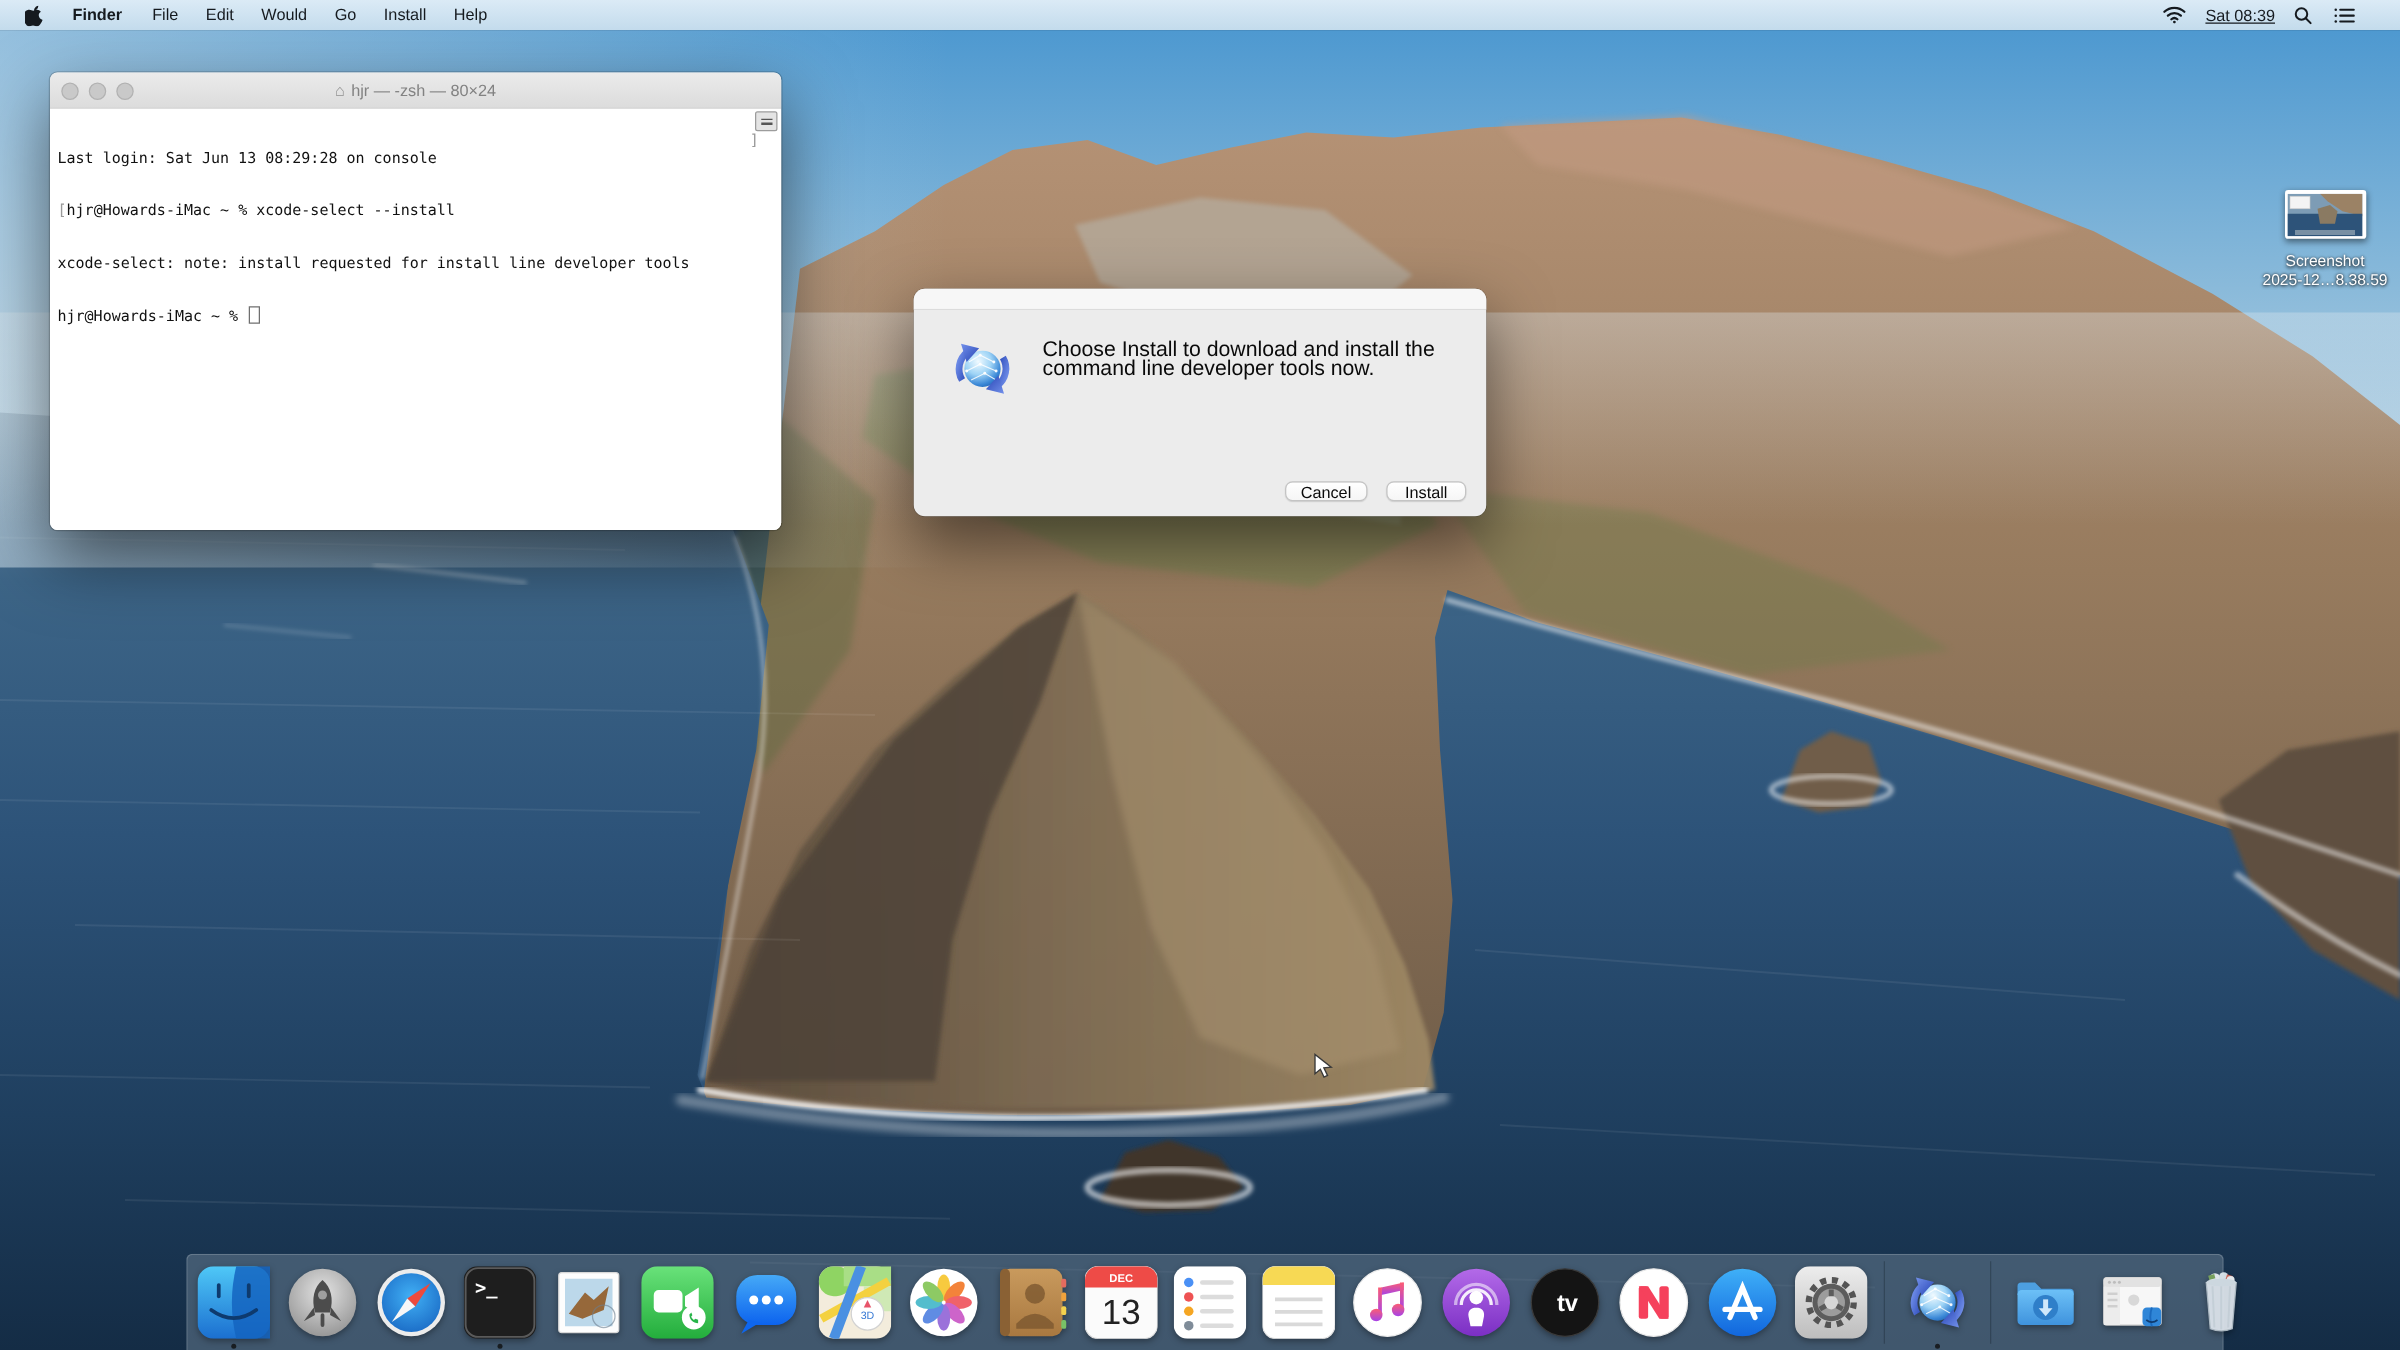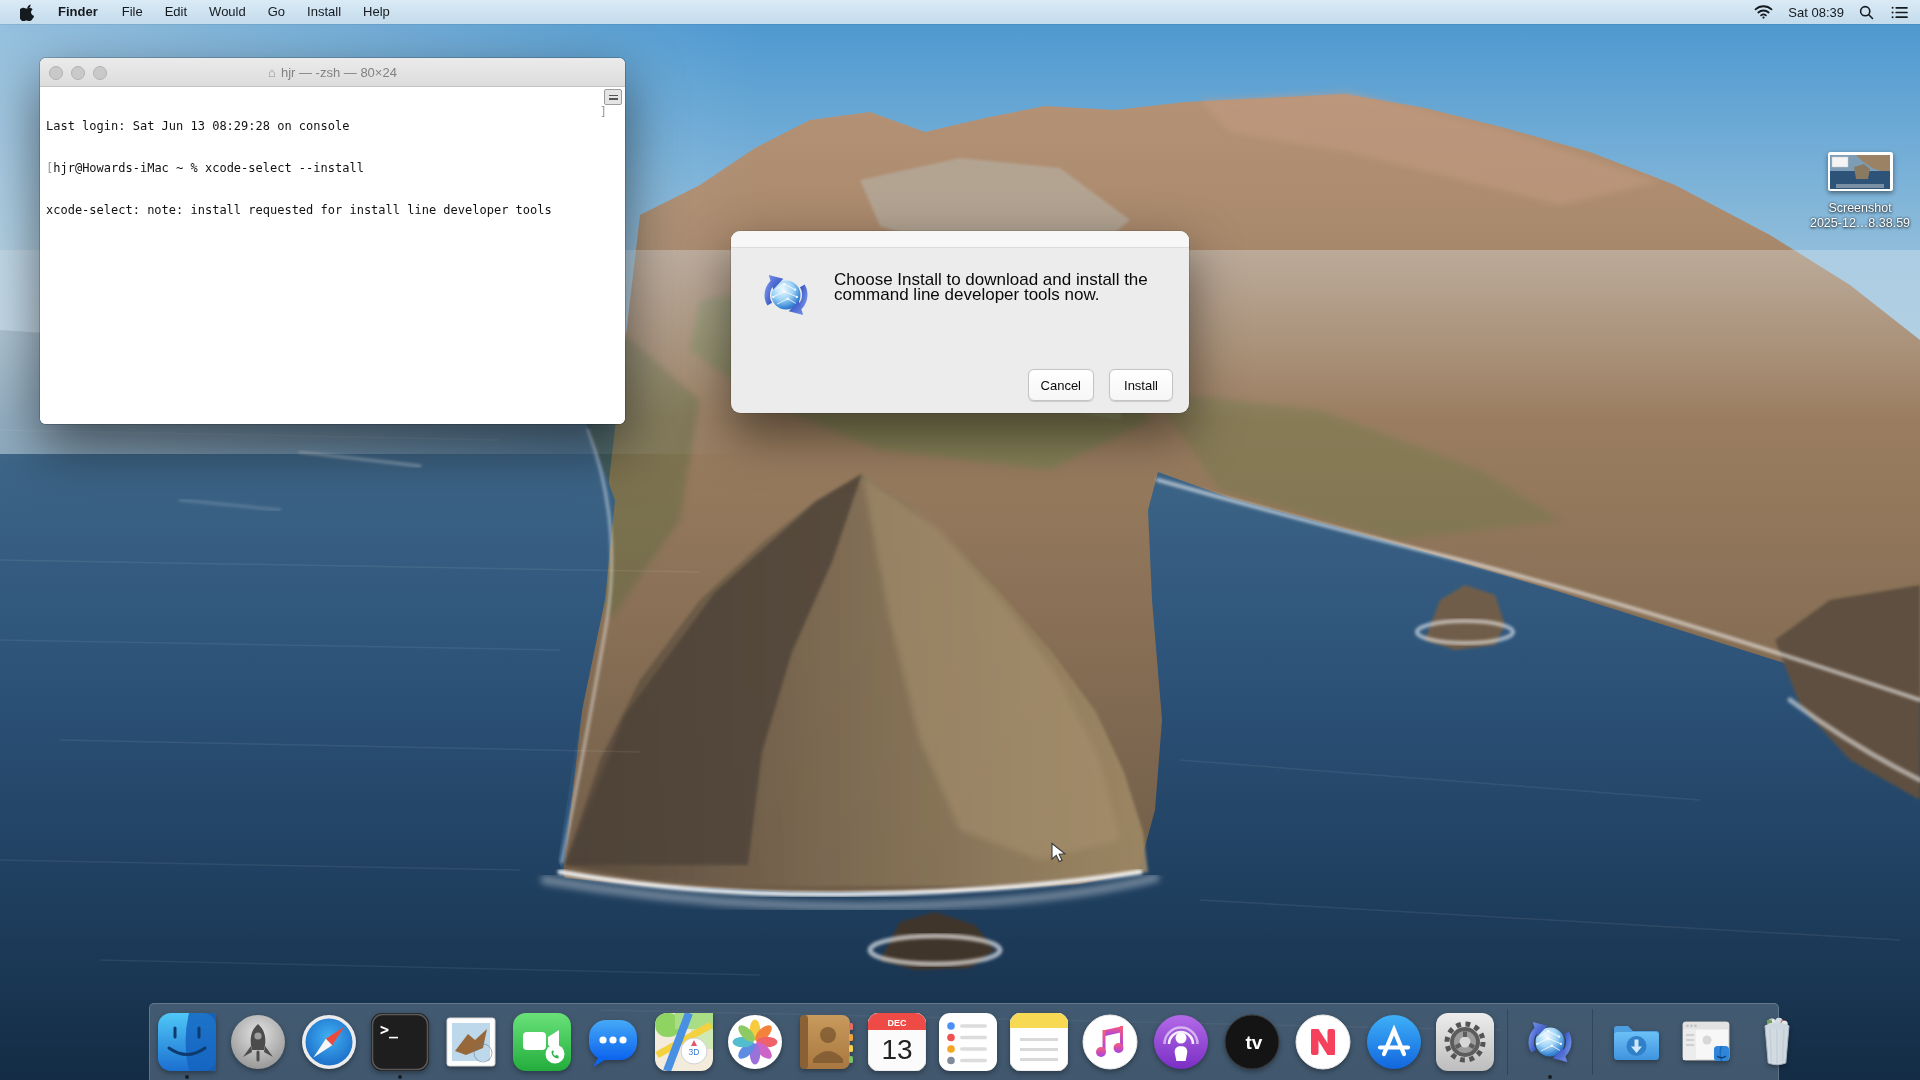--- a/index.html
+++ b/index.html
@@ -8,21 +8,21 @@
   #wallpaper{position:absolute;inset:0;}
 
   
   #menubar{position:absolute;left:0;top:0;width:1920px;height:24px;
     background:linear-gradient(#e3eff8f2,#cfe2efe8);display:flex;align-items:center;
     font-size:13px;color:#151a1f;z-index:40;box-shadow:0 0.5px 0 rgba(0,0,0,.12);}
   .mb-left{display:flex;align-items:center;padding-left:18px;}
   .mb-item{padding:0 11px;line-height:24px;cursor:default;}
   .mb-item.bold{font-weight:700;padding:0 13px;}
   .mb-apple{padding:0 10px 0 2px;display:flex;align-items:center;}
-  .mb-right{margin-left:auto;display:flex;align-items:center;gap:9px;padding-right:8px;}
+  .mb-right{margin-left:auto;display:flex;align-items:center;gap:9px;padding-right:32px;text-decoration:underline;}
   .mb-icon{display:flex;align-items:center;padding:0 4px;}
   .mb-clock{padding:0 2px;}
 
   
   #terminal{position:absolute;left:40px;top:58px;width:585px;height:366px;border-radius:6px;
     box-shadow:0 22px 55px rgba(0,0,0,.55),0 0 0 1px rgba(0,0,0,.18);z-index:10;
     background:#fff;overflow:hidden;}
   .t-titlebar{height:28px;background:linear-gradient(#ebebeb,#dcdcdc);
     border-bottom:1px solid #c3c3c3;position:relative;display:flex;align-items:center;justify-content:center;}
   .t-lights{position:absolute;left:9px;top:8px;display:flex;gap:8px;}
@@ -43,21 +43,21 @@
 
   
   #dialog{position:absolute;left:731px;top:231px;width:458px;height:182px;border-radius:9px;
     background:#ececec;box-shadow:0 20px 50px rgba(0,0,0,.5),0 0 0 0.5px rgba(0,0,0,.2);z-index:20;}
   .d-titlebar{height:16px;border-radius:9px 9px 0 0;background:#f7f7f7;border-bottom:1px solid #dcdcdc;}
   .d-icon{position:absolute;left:26px;top:35px;width:58px;height:58px;}
   .d-text{position:absolute;left:103px;top:33px;width:340px;}
   .d-heading{font-size:13.5px;font-weight:700;color:#000;line-height:17.5px;}
   .d-body{margin-top:8px;font-size:17px;color:#0a0a0a;line-height:15px;}
   .d-buttons{position:absolute;right:16px;bottom:12px;display:flex;gap:15px;}
-  .d-btn{min-width:64px;height:32px;border-radius:6px;background:linear-gradient(#ffffff,#f6f6f6);
+  .d-btn{min-width:64px;height:16px;border-radius:6px;background:linear-gradient(#ffffff,#f6f6f6);
     border:1px solid #c4c4c4;font-size:13px;color:#0a0a0a;font-family:inherit;
     box-shadow:0 0.5px 1px rgba(0,0,0,.15);padding:0 12px;}
 
   
   #shot-icon{position:absolute;left:1798px;top:152px;width:124px;text-align:center;z-index:5;}
   .shot-thumb{display:inline-block;background:#fff;padding:2.5px;border-radius:2.5px;
     box-shadow:0 2px 5px rgba(0,0,0,.45);}
   .shot-thumb svg{display:block;}
   .shot-label{margin-top:6px;font-size:12.5px;font-weight:500;color:#fff;line-height:15px;
     text-shadow:0 1px 3px rgba(0,0,0,.85),0 0 2px rgba(0,0,0,.6);}
@@ -247,20 +247,21 @@
       </div>
       <div class="t-title">
         <span class="t-home">⌂</span>
         <span>hjr — -zsh — 80×24</span>
       </div>
     </div>
     <div class="t-body">
       <div>Last login: Sat Jun 13 08:29:28 on console</div>
       <div><span class="t-mark">[</span><span>hjr@Howards-iMac ~ % xcode-select --install</span></div>
       <div>xcode-select: note: install requested for install line developer tools</div>
+      <div><span>hjr@Howards-iMac ~ % </span><span class="t-cursor"></span></div>
       <span class="t-mark t-mark-close">]</span>
       <span class="t-widget"><i></i><i></i></span>
     </div>
   </div>
 
   <svg width="0" height="0" style="position:absolute">
     <defs>
       <radialGradient id="gsphere" cx="0.38" cy="0.3" r="0.8">
         <stop offset="0" stop-color="#f0faff"></stop>
           <stop offset="0.45" stop-color="#9fd4f6"></stop>

